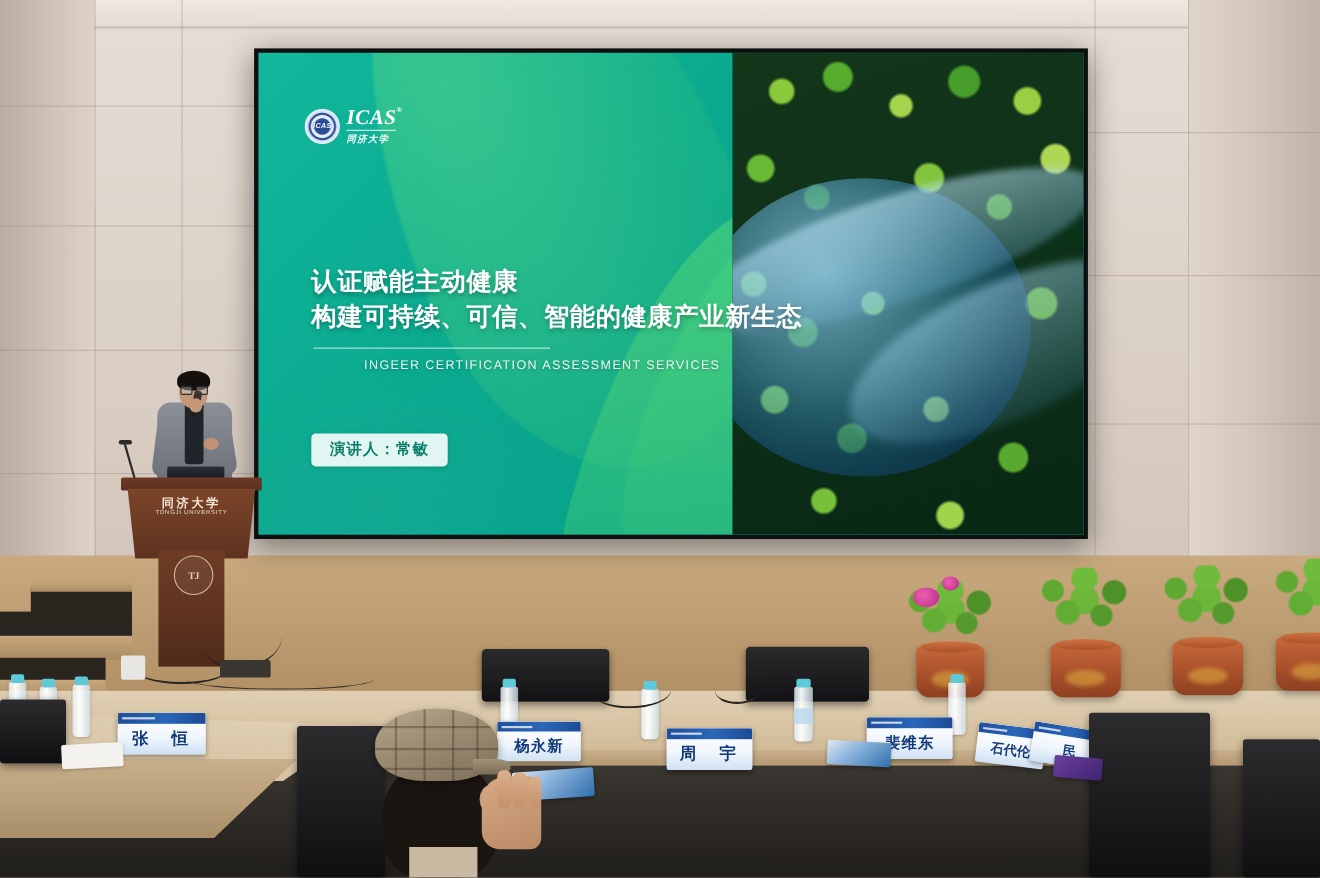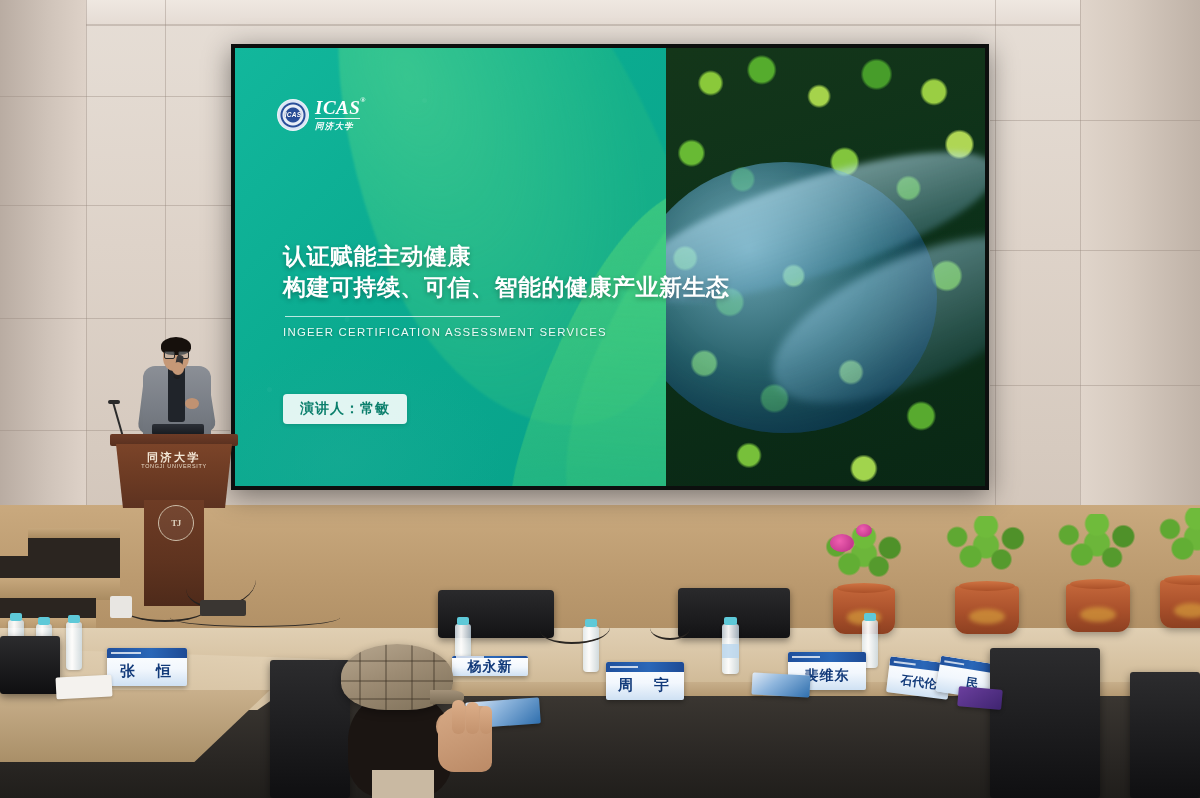--- a/index.html
+++ b/index.html
@@ -98,21 +98,21 @@
     border-radius:50%;transform:rotate(-24deg);
     background:linear-gradient(180deg,rgba(170,220,248,.45),rgba(90,170,220,.15));
     filter:blur(4px);}
 
   
   .slide-text{position:absolute;left:6.4%;top:44%;width:88%;z-index:6;}
   .t-line{color:#ffffff;font-weight:bold;font-size:23px;letter-spacing:.5px;
         line-height:1.36;text-shadow:0 2px 5px rgba(0,0,0,.30);white-space:nowrap;}
   .t-rule{width:215px;height:1px;background:rgba(255,255,255,.72);margin:13px 0 9px 2px;}
   .t-sub{color:#eafaf5;font-size:11.4px;letter-spacing:1.25px;font-weight:500;
-        text-shadow:0 1px 3px rgba(0,0,0,.28);}
+        text-shadow:0 1px 3px rgba(0,0,0,.28);margin-left:48px;}
   .presenter{position:absolute;left:6.4%;top:79%;z-index:6;
         background:rgba(255,255,255,.88);color:#0b7f6c;
         padding:6px 17px;border-radius:4px;font-size:14px;font-weight:bold;
         letter-spacing:1px;box-shadow:0 1px 4px rgba(0,0,0,.15);}
 
   
   .logo{position:absolute;left:5.6%;top:11.5%;z-index:6;display:flex;align-items:center;gap:6px;font-style:italic;}
   .logo-seal{width:30px;height:30px;border-radius:50%;
         background:radial-gradient(circle at 50% 50%,#2a4f9a 0 7px,#e9eef7 8px 10px,#2a4f9a 11px 12px,#dce6f5 13px 15px);
         border:1px solid rgba(255,255,255,.5);position:relative;overflow:hidden;
@@ -425,21 +425,21 @@
   <div class="bottle" style="left:862px;top:620px;width:16px;height:48px;"></div>
   <div class="bcap" style="left:864px;top:613px;width:12px;height:8px;"></div>
 
   <div class="ncard" style="left:86px;top:648px;width:80px;height:38px;margin-left:21px;">
     <div class="nc-band">
         <i style="width:30px;"></i>
       </div>
     <div class="nc-name" style="font-size:15px;">张　恒</div>
   </div>
 
-  <div class="ncard" style="left:452px;top:656px;width:76px;height:20px;">
+  <div class="ncard" style="left:452px;top:656px;width:76px;height:36px;">
     <div class="nc-band">
         <i style="width:28px;"></i>
       </div>
     <div class="nc-name" style="font-size:14px;letter-spacing:1px;">杨永新</div>
   </div>
 
   <div class="ncard" style="left:606px;top:662px;width:78px;height:38px;">
     <div class="nc-band">
         <i style="width:28px;"></i>
       </div>

